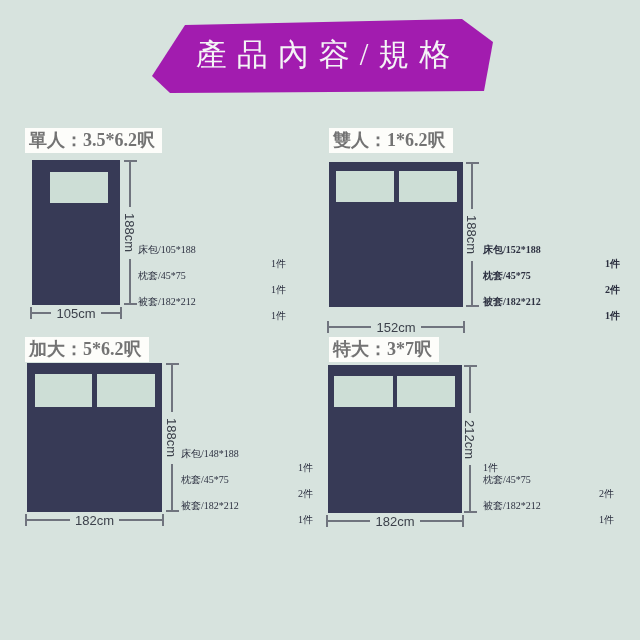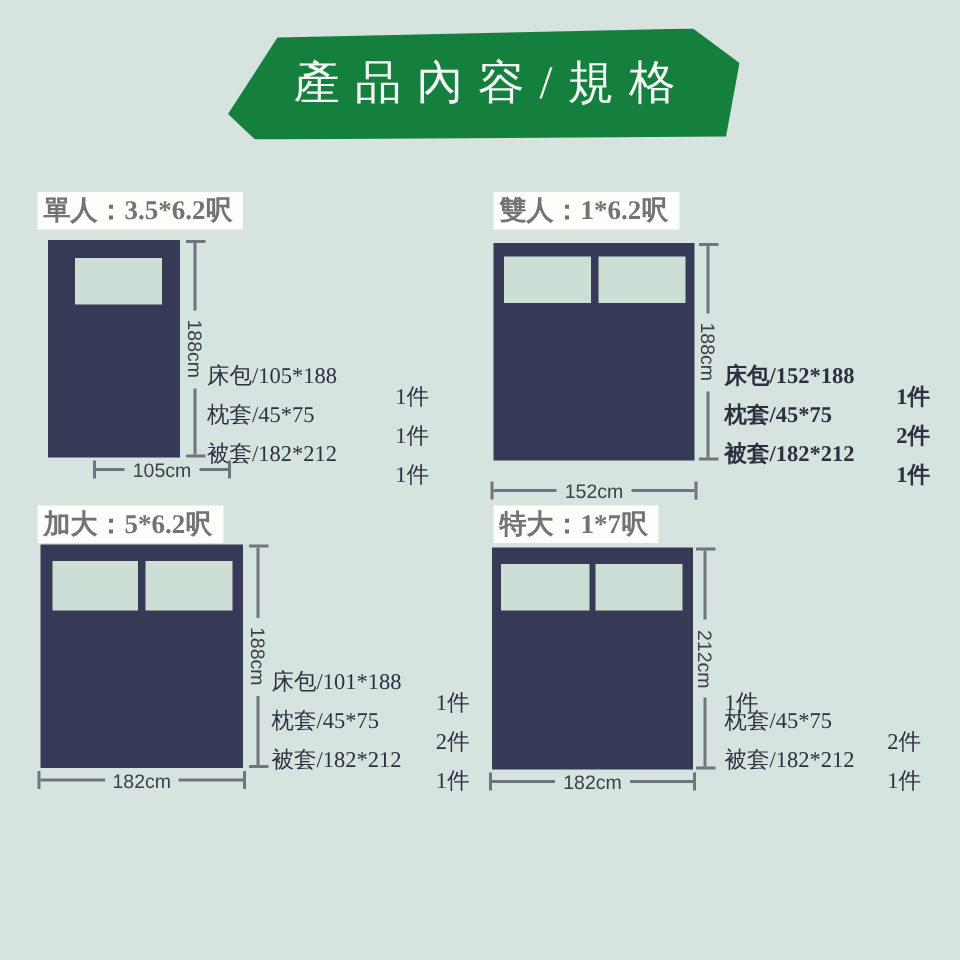--- a/index.html
+++ b/index.html
@@ -8,21 +8,21 @@
     position: relative;
     background: #d7e3de;
     font-family: "Liberation Serif", "DejaVu Serif", serif;
     overflow: hidden;
   }
 
   
   .banner {
     position: absolute; left: 150px; top: 16px;
     width: 346px; height: 78px;
-    background: #15803d;
+    background: #a21caf;
     clip-path: polygon(35px 9px, 312px 3px, 343px 26px, 334px 75px, 20px 77px, 2px 60px);
     display: flex; align-items: center; justify-content: center;
   }
   .banner-title {
     color: #f4f4f6;
     font-size: 31px;
     letter-spacing: 10px;
     padding-left: 10px; 
     white-space: nowrap;
     font-weight: 500;
@@ -54,30 +54,30 @@
 
   .hdim { position: absolute; height: 14px; display: flex; flex-direction: row; align-items: center; }
   .hdim .tick-v { width: 2px; height: 12px; background: #70747e; flex: none; }
   .hdim .hline { height: 2px; flex: 1 1 auto; background: #70747e; }
   .hdim .hlabel {
     flex: none; padding: 0 5px;
     font-family: "Liberation Sans", "DejaVu Sans", sans-serif;
     font-size: 13px; color: #3c414b; white-space: nowrap;
   }
 
-  .specs { position: absolute; color: #2c3040; font-size: 15px; }
+  .specs { position: absolute; color: #2c3040; font-size: 10px; }
   .spec-row { display: flex; justify-content: space-between; align-items: center; height: 26px; white-space: nowrap; }
   .spec-row .qty { text-align: center; margin-top: 28px; }
 
   
   .q1-title  { left: 25px;  top: 128px; }
   .q1-bed    { left: 32px;  top: 160px; width: 88px;  height: 145px; }
   .q1-p1     { left: 18px;  top: 12px;  width: 58px;  height: 31px; }
   .q1-vdim   { left: 123px; top: 160px; height: 145px; }
-  .q1-hdim   { left: 30px;  top: 306px; width: 92px; margin-left: 32px; }
+  .q1-hdim   { left: 30px;  top: 306px; width: 92px; }
   .q1-specs  { left: 138px; top: 237px; width: 148px; }
 
   
   .q2-title  { left: 329px; top: 128px; }
   .q2-bed    { left: 329px; top: 162px; width: 134px; height: 145px; }
   .q2-p1     { left: 7px;   top: 9px;   width: 58px;  height: 31px; }
   .q2-p2     { left: 70px;  top: 9px;   width: 58px;  height: 31px; }
   .q2-vdim   { left: 465px; top: 162px; height: 145px; }
   .q2-hdim   { left: 327px; top: 320px; width: 138px; }
   .q2-specs  { left: 483px; top: 237px; width: 137px; font-weight: bold; }
@@ -194,34 +194,34 @@
 </div>
 <div class="hdim q3-hdim">
   <i class="tick-v"></i>
   <i class="hline"></i>
   <span class="hlabel">182cm</span>
   <i class="hline"></i>
   <i class="tick-v"></i>
 </div>
 <div class="specs q3-specs">
   <div class="spec-row">
-    <span>床包/101*188</span>
+    <span>床包/148*188</span>
     <span class="qty">1件</span>
   </div>
   <div class="spec-row">
     <span>枕套/45*75</span>
     <span class="qty">2件</span>
   </div>
   <div class="spec-row">
     <span>被套/182*212</span>
     <span class="qty">1件</span>
   </div>
 </div>
 
-<div class="q-title q4-title">特大：1*7呎</div>
+<div class="q-title q4-title">特大：3*7呎</div>
 <div class="bed q4-bed">
   <div class="pillow q4-p1"></div>
   <div class="pillow q4-p2"></div>
 </div>
 <div class="vdim q4-vdim">
   <i class="tick-h"></i>
   <i class="vline"></i>
   <span class="vlabel-box">
       <span class="vlabel">212cm</span>
     </span>

